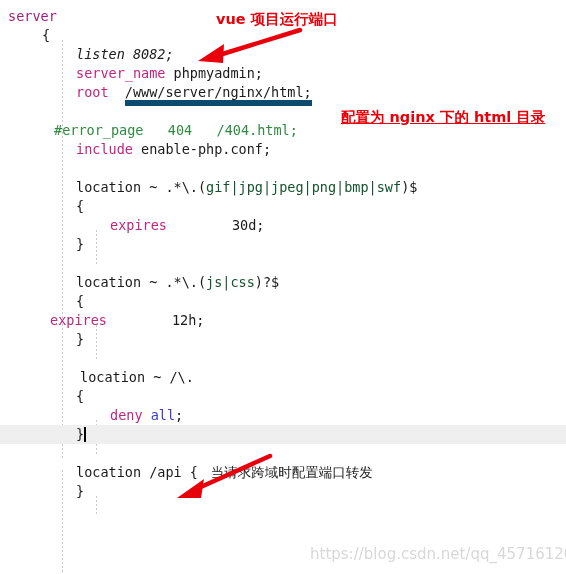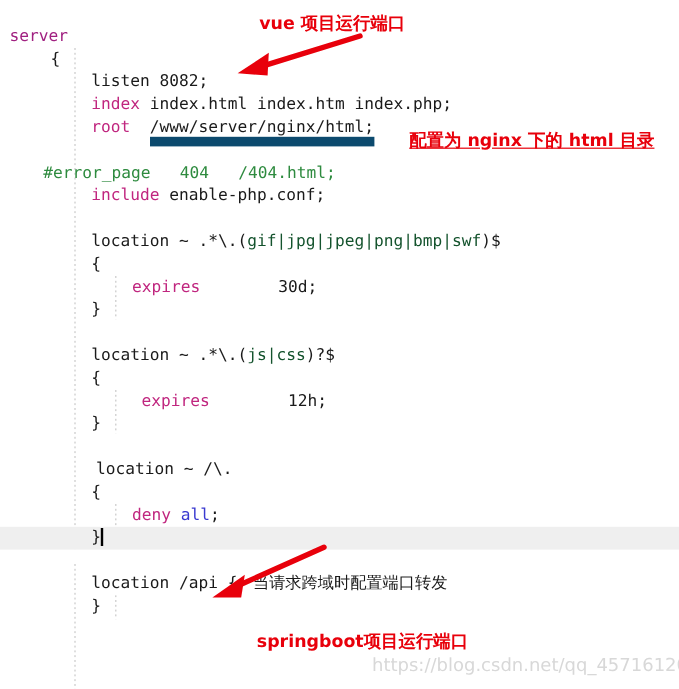--- a/index.html
+++ b/index.html
@@ -39,21 +39,21 @@
     width: 566px;
   }
 
   
   .k    { color: #c0267f; }  
   .kw2  { color: #a02080; }  
   .cmt  { color: #2e8b3f; }  
   .val  { color: #3a3ad0; }  
   .rx   { color: #14532d; }  
   .plain{ color: #1a1a1a; }
-  .ul   { border-bottom: 8px solid #0c4a6e; padding-bottom: 0px; }
+  .ul   { border-bottom: 6px solid #0c4a6e; padding-bottom: 0px; }
 
   
   .guide {
     position: absolute;
     width: 1px;
     background-image: linear-gradient(to bottom, #c8c8c8 0px, #c8c8c8 2px, transparent 2px, transparent 4px);
     background-size: 1px 4px;
     z-index: 0;
   }
 
@@ -93,56 +93,56 @@
 
 <div id="editor">
 
   <div class="guide" style="left:62px; top:40px; height:420px;"></div>
   <div class="guide" style="left:62px; top:470px; height:104px;"></div>
   <div class="guide" style="left:96px; top:230px; height:36px;"></div>
   <div class="guide" style="left:96px; top:325px; height:36px;"></div>
   <div class="guide" style="left:96px; top:420px; height:36px;"></div>
   <div class="guide" style="left:96px; top:496px; height:20px;"></div>
 
-  <div style="position:absolute; left:0; top:21px; width:566px;">
+  <div style="position:absolute; left:0; top:7px; width:566px;">
 
     <div class="code-line" style="padding-left:8px;"><span class="kw2">server</span></div>
 
     <div class="code-line" style="padding-left:42px;"><span class="plain">{</span></div>
 
-    <div class="code-line" style="padding-left:76px;"><span class="plain">listen 8082;</span></div>
+    <div class="code-line" style="padding-left:76px;font-style:italic;"><span class="plain">listen 8082;</span></div>
 
+    <div class="code-line" style="padding-left:76px;"><span class="k">server_name</span><span class="plain"> phpmyadmin;</span></div>
 
-    <div class="code-line" style="padding-left:76px;"><span class="k">index</span><span class="plain"> index.html index.htm index.php;</span></div>
 
     <div class="code-line" style="padding-left:76px;"><span class="k">root</span><span class="plain">  </span><span class="plain ul">/www/server/nginx/html;</span></div>
 
     <div class="code-line blank">&nbsp;</div>
 
-    <div class="code-line" style="padding-left:36px;"><span class="cmt">#error_page   404   /404.html;</span></div>
+    <div class="code-line" style="padding-left:54px;"><span class="cmt">#error_page   404   /404.html;</span></div>
 
     <div class="code-line" style="padding-left:76px;"><span class="k">include</span><span class="plain"> enable-php.conf;</span></div>
 
     <div class="code-line blank">&nbsp;</div>
 
     <div class="code-line" style="padding-left:76px;"><span class="plain">location</span><span class="plain"> ~ .*\.(</span><span class="rx">gif|jpg|jpeg|png|bmp|swf</span><span class="plain">)$</span></div>
 
     <div class="code-line" style="padding-left:76px;"><span class="plain">{</span></div>
 
     <div class="code-line" style="padding-left:110px;"><span class="k">expires</span><span class="plain">        30d;</span></div>
 
     <div class="code-line" style="padding-left:76px;"><span class="plain">}</span></div>
 
     <div class="code-line blank">&nbsp;</div>
 
     <div class="code-line" style="padding-left:76px;"><span class="plain">location</span><span class="plain"> ~ .*\.(</span><span class="rx">js|css</span><span class="plain">)?$</span></div>
 
     <div class="code-line" style="padding-left:76px;"><span class="plain">{</span></div>
 
-    <div class="code-line" style="padding-left:118px;"><span class="k">expires</span><span class="plain">        12h;</span></div>
+    <div class="code-line" style="padding-left:50px;"><span class="k">expires</span><span class="plain">        12h;</span></div>
 
     <div class="code-line" style="padding-left:76px;"><span class="plain">}</span></div>
 
     <div class="code-line blank">&nbsp;</div>
 
     <div class="code-line" style="padding-left:80px;"><span class="plain">location</span><span class="plain"> ~ /\.</span></div>
 
     <div class="code-line" style="padding-left:76px;"><span class="plain">{</span></div>
 
     <div class="code-line" style="padding-left:110px;"><span class="k">deny</span><span class="plain"> </span><span class="val">all</span><span class="plain">;</span></div>
@@ -169,15 +169,14 @@
     <polygon points="8,37 34,20 33,39" fill="#e8000b"></polygon>
   </svg>
 
   <div class="anno" style="left:341px; top:108px;text-decoration:underline;">配置为 nginx 下的 html 目录</div>
 
   <svg class="arrow" width="130" height="60" style="left:160px; top:448px;" viewBox="0 0 130 60">
     <line x1="110" y1="8" x2="34" y2="42" stroke="#e8000b" stroke-width="4.5" stroke-linecap="round"></line>
     <polygon points="17,50 44,31 41,50" fill="#e8000b"></polygon>
   </svg>
 
-  <div class="anno" style="left:214px; top:525px;">springboot项目运行端口</div>
 
 </div>
 
 </body></html>

